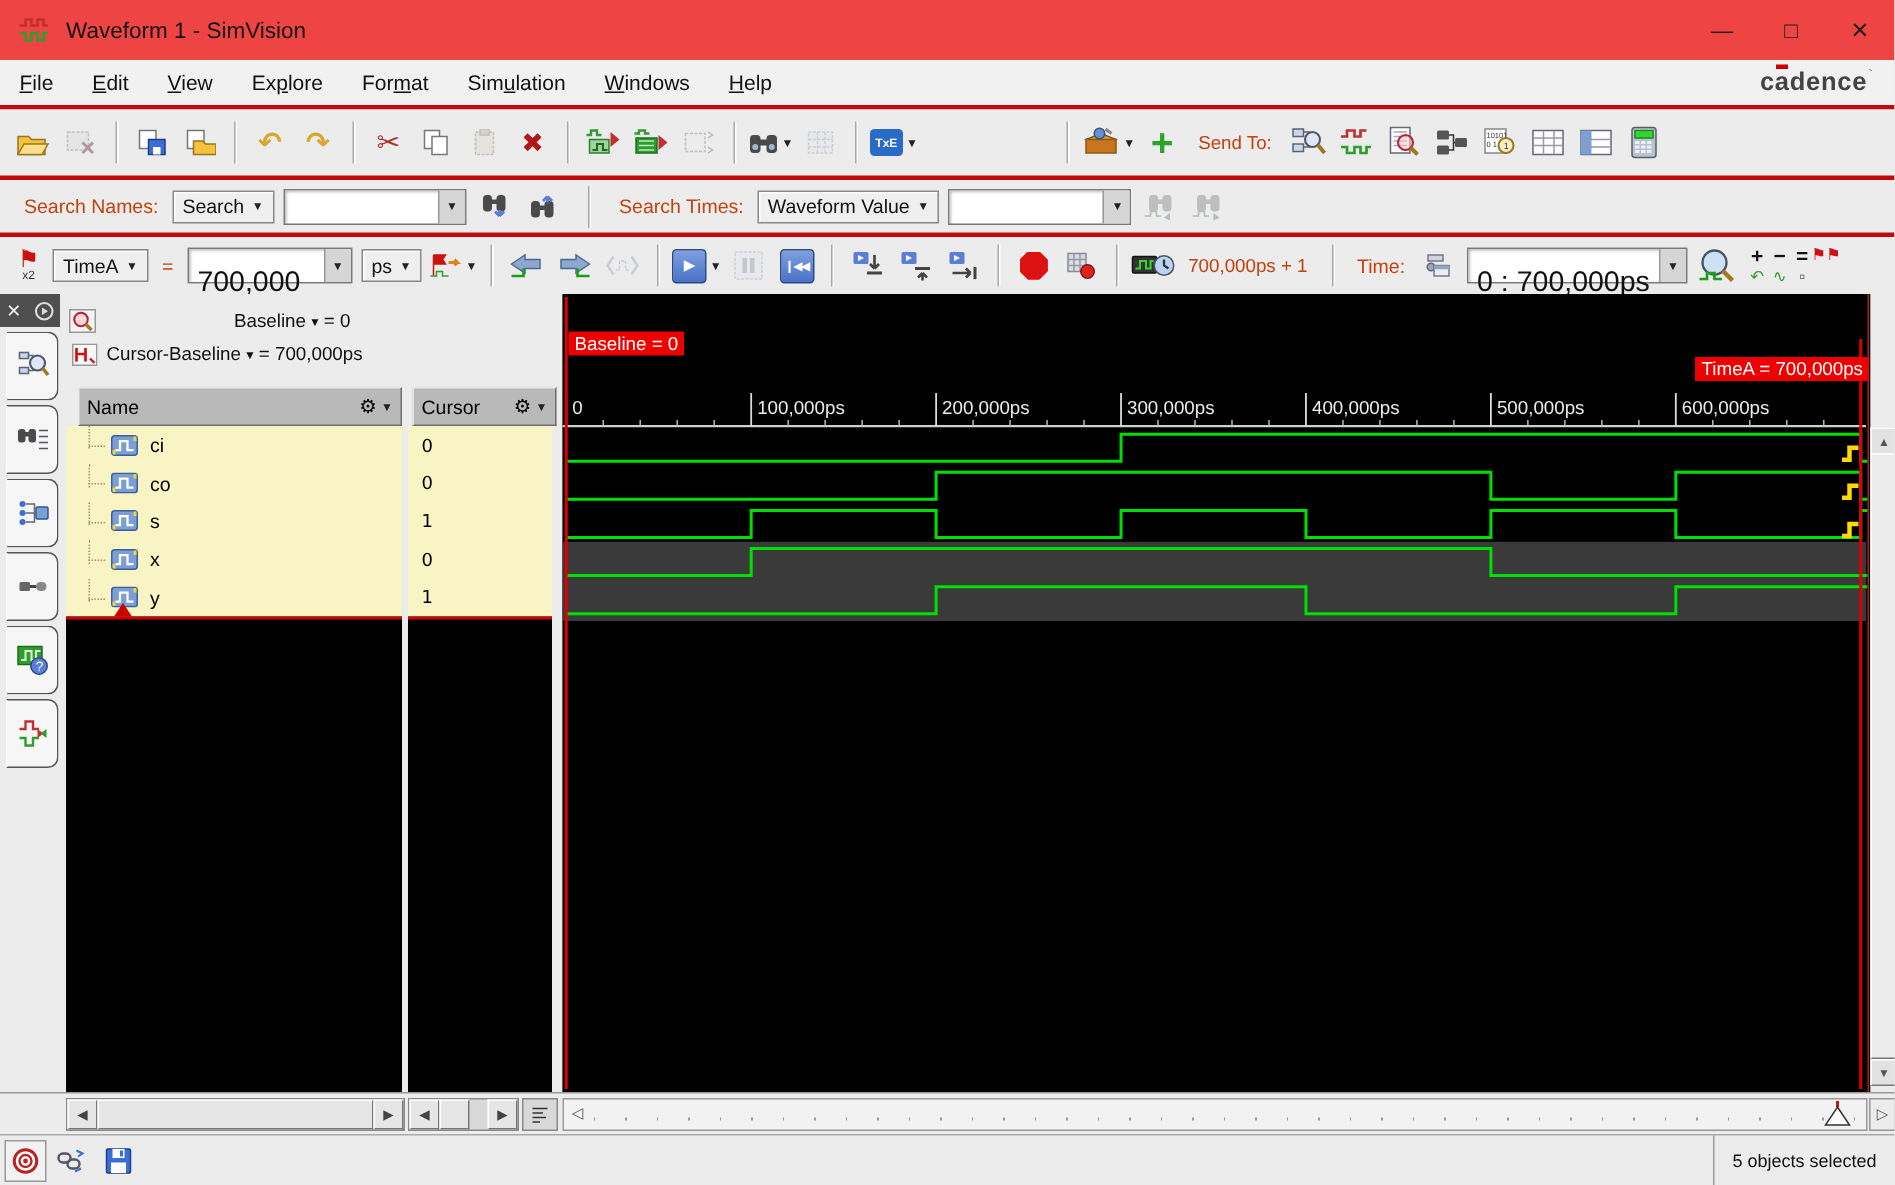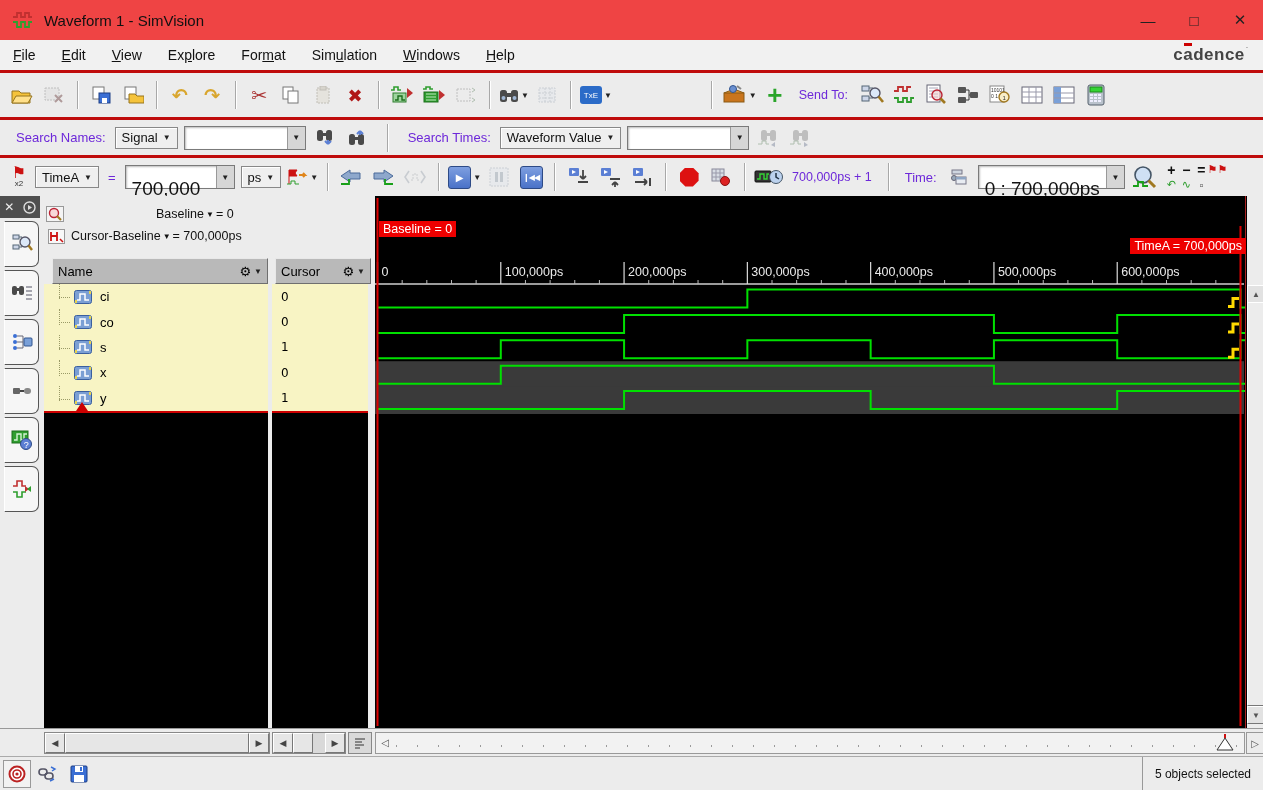--- a/index.html
+++ b/index.html
@@ -29,21 +29,21 @@
   .tb{left:0;width:1263px;background:#ececec;display:flex;align-items:center}
   #toolbar1{top:73px;height:44px}
   #toolbar2{top:120px;height:35px}
   #toolbar3{top:158px;height:38px}
   .tbtn{min-width:28px;height:30px;display:flex;align-items:center;justify-content:center;
         border:1px solid transparent;border-radius:2px;margin:0 1px;position:relative}
   .vsep{width:1px;height:28px;background:#a8a8a8;margin:0 7px;box-shadow:1px 0 0 #fff}
   .dis{opacity:.45;filter:grayscale(70%)}
   .caret{font-size:8px;color:#222;margin-left:2px}
   .glyph{font-family:"DejaVu Sans",sans-serif}
-  .lbl{margin:0 6px;color:#6d28d9}
+  .lbl{margin:0 6px;color:#c2410c}
   
   .combo{display:inline-flex;align-items:stretch;background:#fff;border:1px solid #7a7a7a;
          box-shadow:inset 1px 1px 2px #bbb;height:22px;margin:0 3px}
   .combo .field{padding:12px 6px;min-width:60px;font-size:19px;white-space:nowrap}
   .combo .cbtn{width:17px;background:#d6d6d6;border-left:1px solid #999;display:flex;
                align-items:center;justify-content:center;font-size:8px;color:#222}
   .ddbtn{display:inline-flex;align-items:center;background:#efefef;border:1px solid #888;
          box-shadow:inset 1px 1px 0 #fff;height:20px;padding:0 6px;margin:0 3px;font-size:13px}
   .ddbtn .caret{margin-left:5px}
   
@@ -101,21 +101,21 @@
             justify-content:center;background:#ececec;border:1px solid #999;font-size:10px;color:#555}
   
   #statusbar{left:0;top:756px;width:1263px;height:34px;background:#ececec;border-top:1px solid #aaa;
              display:flex;align-items:center}
   .stbtn{width:26px;height:26px;margin-left:3px;display:flex;align-items:center;justify-content:center;
          border:1px solid #999;background:#f2f2f2}
   #status-right{margin-left:auto;border-left:1px solid #999;height:100%;display:flex;align-items:center;
                 padding:0 12px;font-size:12px;color:#111}
   svg{display:block}
   .txe-box{width:22px;height:18px;background:#2b6bc8;border-radius:3px;color:#fff;font-size:8px;
-           font-weight:normal;display:flex;align-items:center;justify-content:center}
+           font-weight:bold;display:flex;align-items:center;justify-content:center}
   .oct{width:19px;height:19px;background:#dd1111;
        clip-path:polygon(30% 0,70% 0,100% 30%,100% 70%,70% 100%,30% 100%,0 70%,0 30%)}
   .bluebtn{width:21px;height:21px;background:linear-gradient(#7e9fe0,#4a72c8);border:1px solid #2d4a86;
            border-radius:3px;display:flex;align-items:center;justify-content:center;color:#fff;font-size:10px}
   .zoomgrid{display:grid;grid-template-columns:15px 15px 15px 17px;grid-auto-rows:15px;
             align-items:center;justify-items:center;margin-left:4px;font-weight:bold;font-size:14px}
   .zoomgrid .g2{font-size:11px;font-weight:normal}
 </style>
 </head>
 <body>
@@ -339,21 +339,21 @@
         </g>
       </svg>
   </div>
 </div>
 <div class="abs redline" style="top:117px"></div>
 
 <div class="abs tb" id="toolbar2">
   <div style="width:10px"></div>
   <span class="lbl">Search Names:</span>
   <div class="ddbtn">
-    <span>Signal</span>
+    <span>Search</span>
       <span class="caret">▼</span>
   </div>
   <div class="combo">
     <div class="field" style="min-width:90px"></div>
     <div class="cbtn">▼</div>
   </div>
   <div class="tbtn">
     <svg width="20" height="18" viewBox="0 0 20 18">
         <rect x="2" y="1" width="6" height="11" rx="2.5" fill="#4a4a4a"></rect>
         <rect x="11" y="1" width="6" height="11" rx="2.5" fill="#4a4a4a"></rect>

